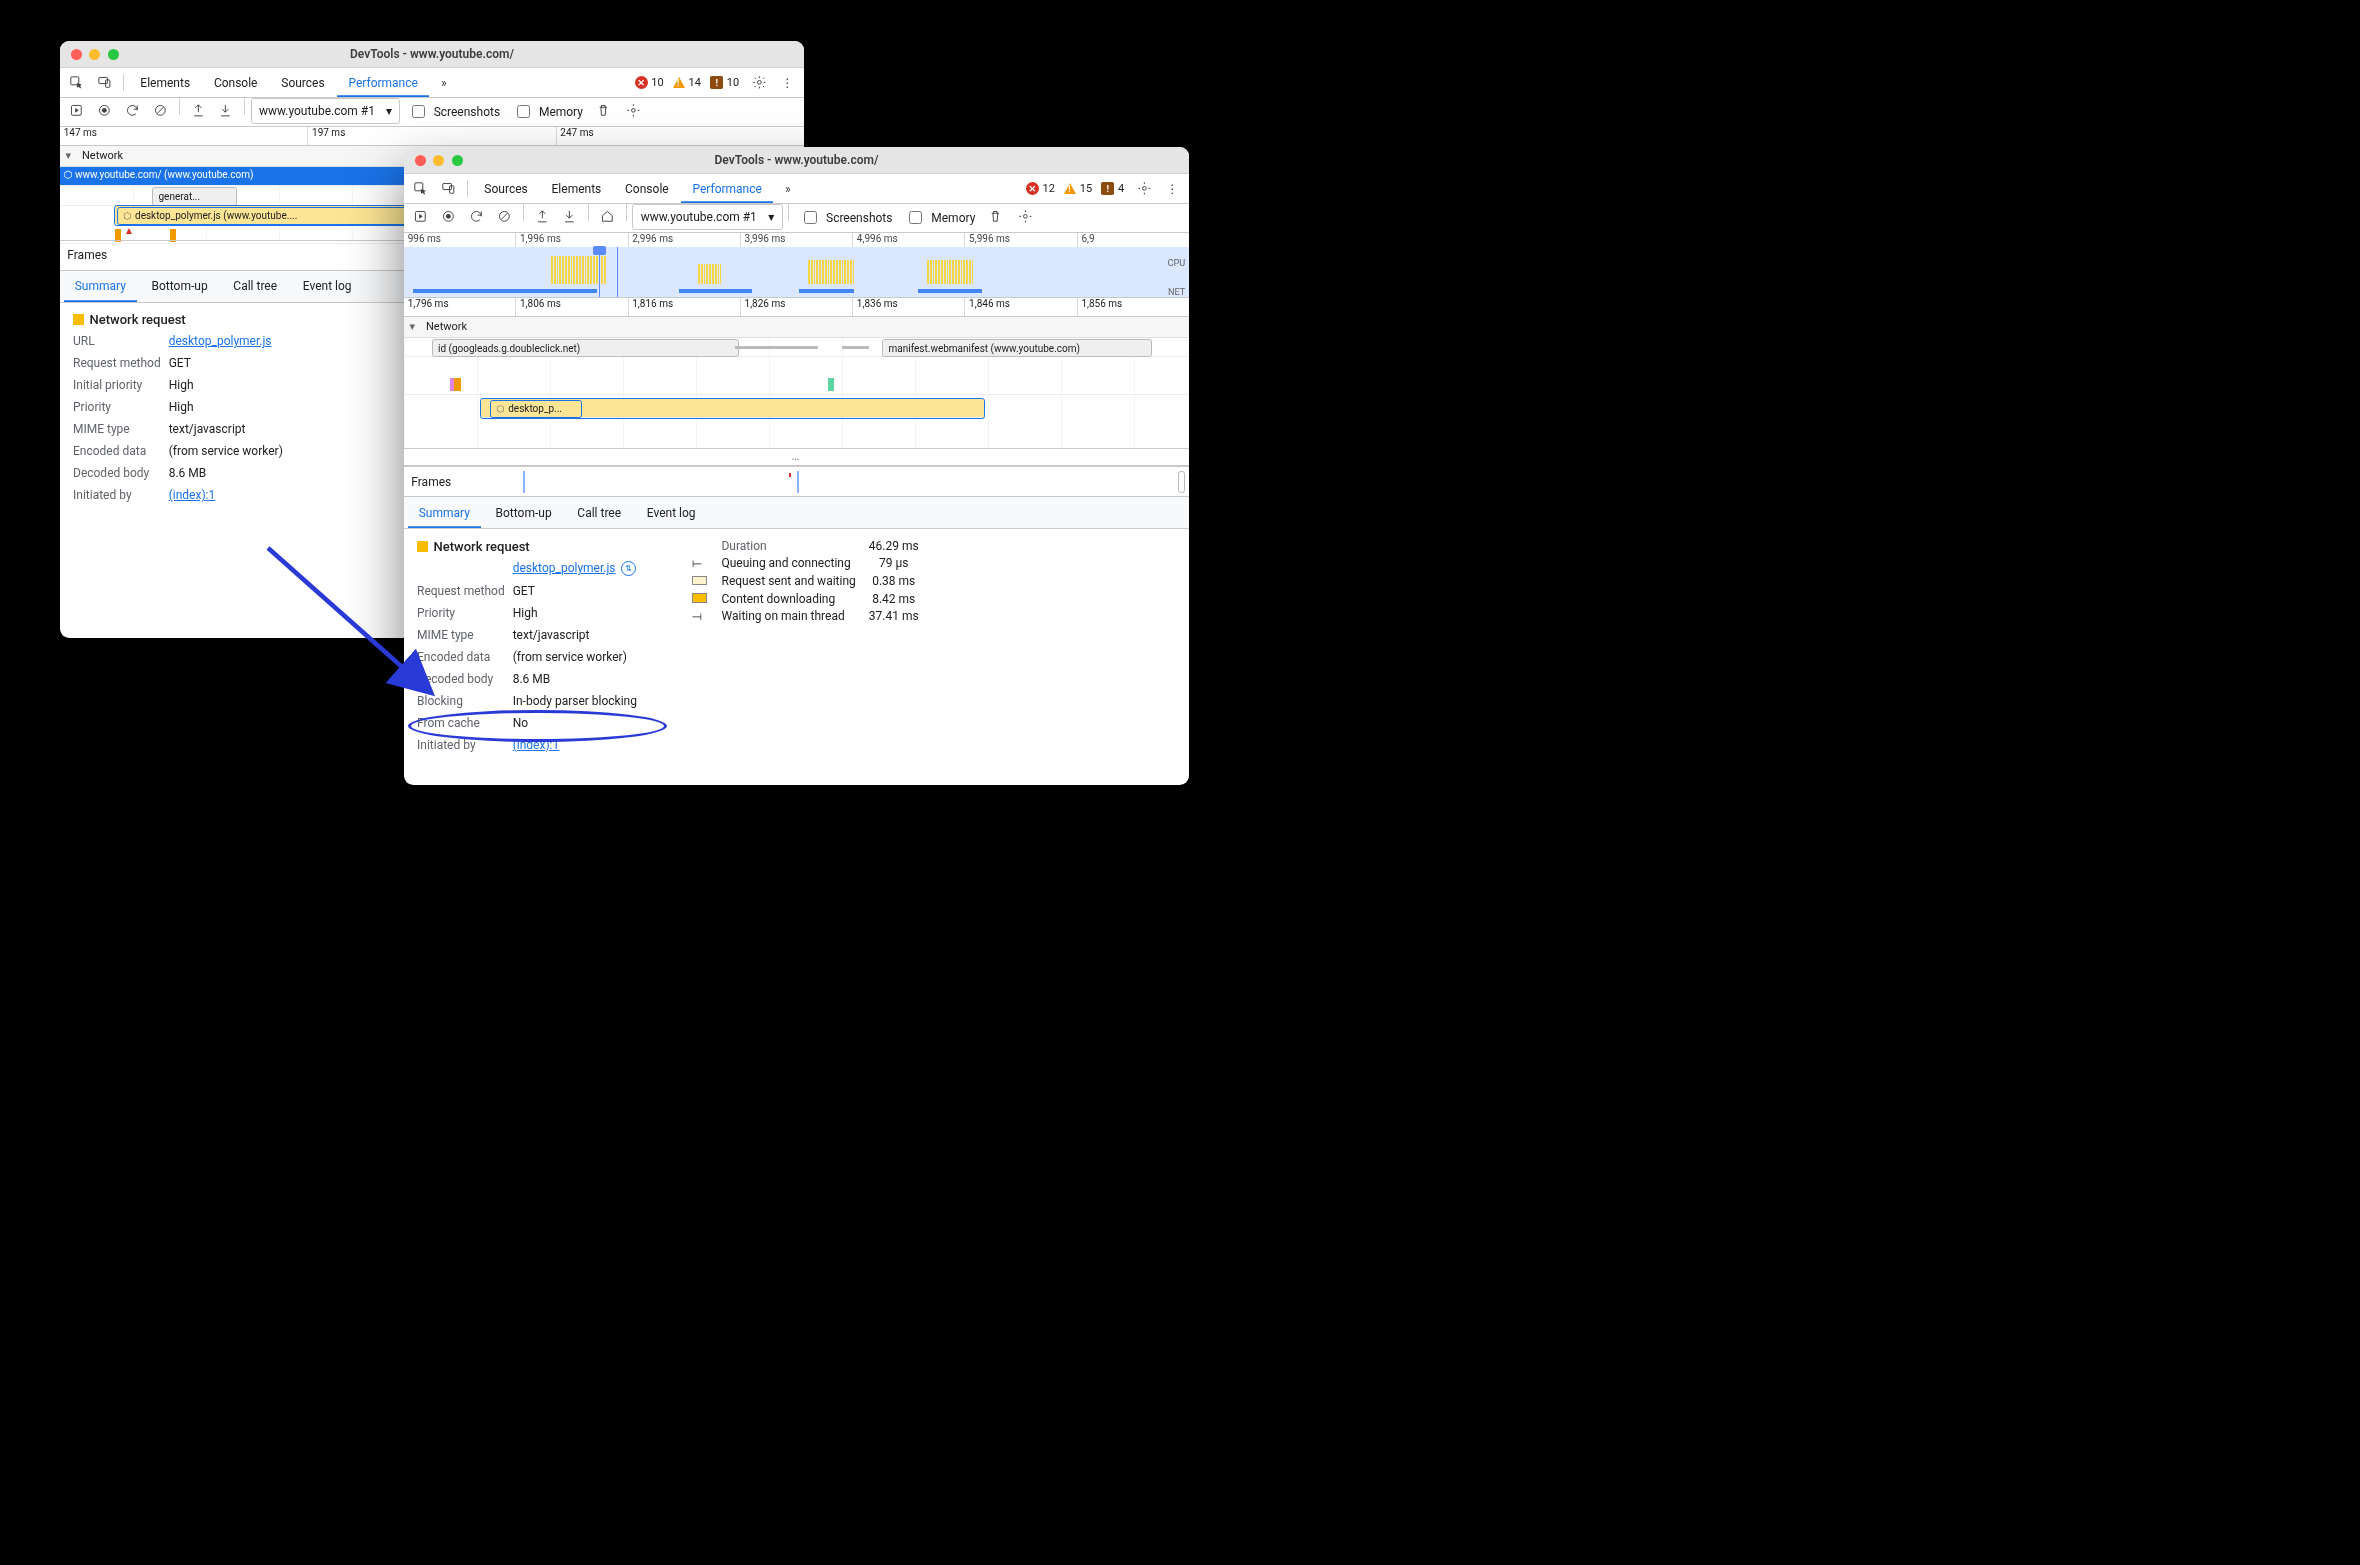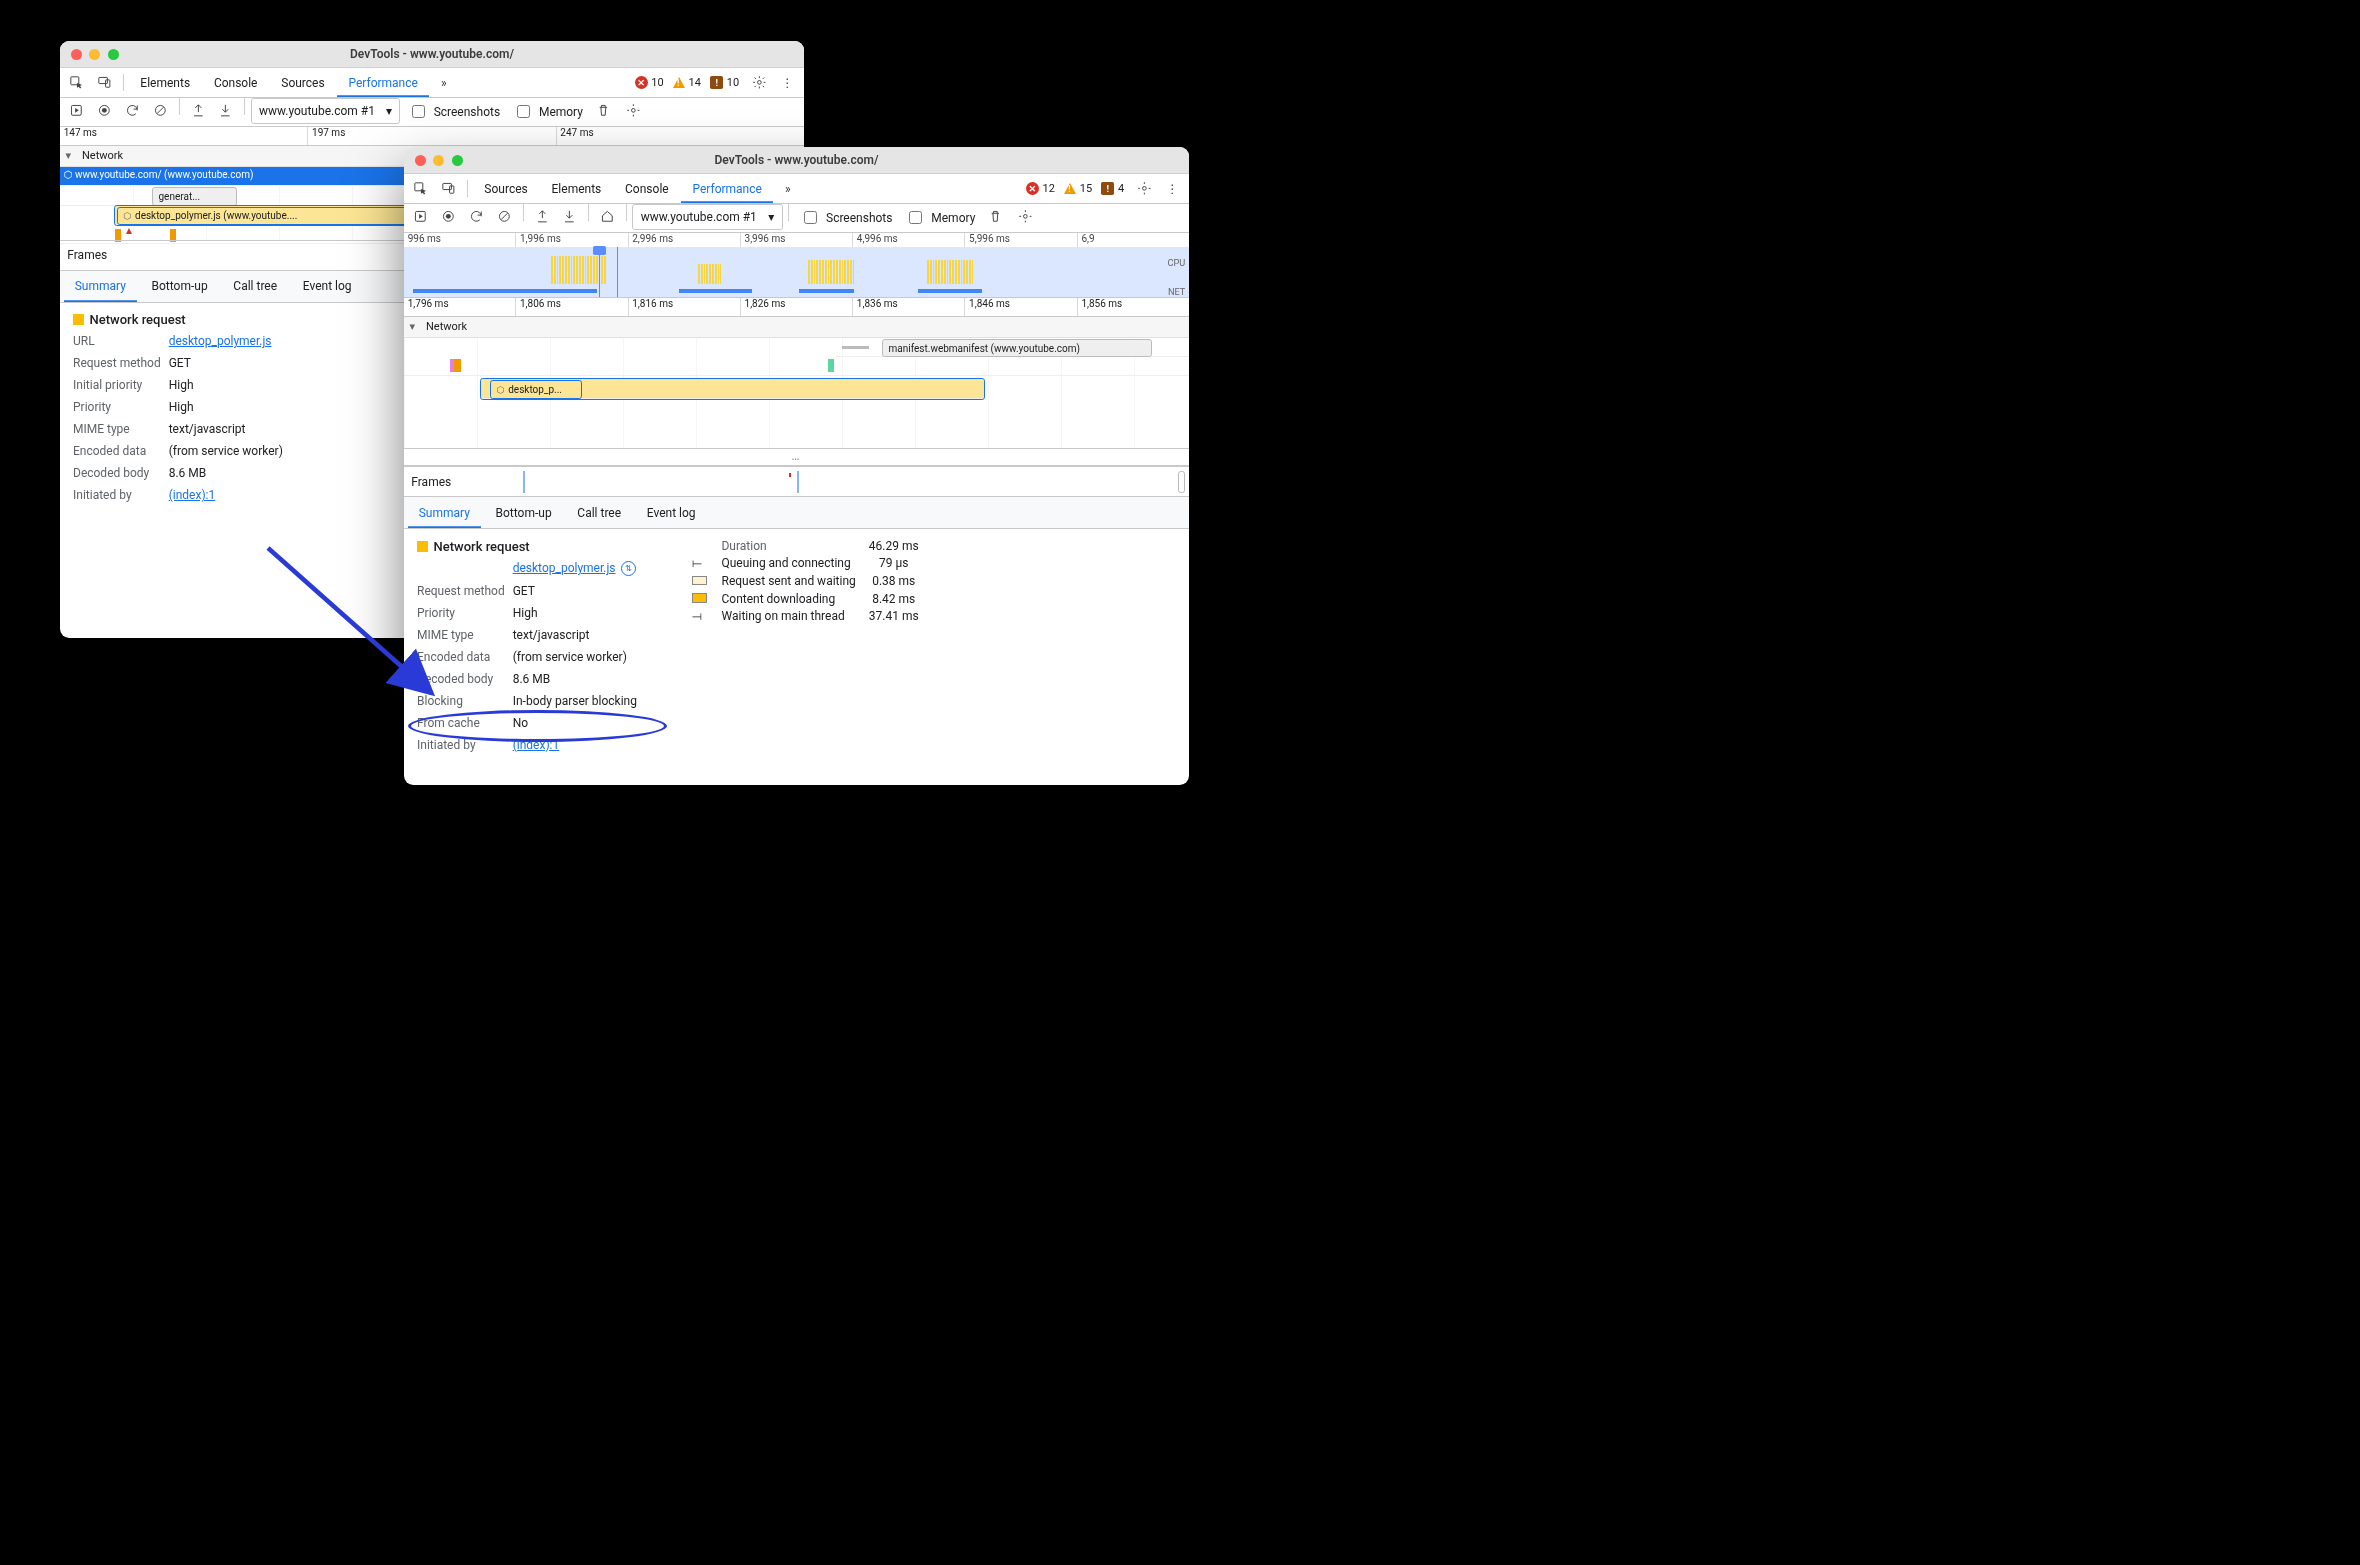--- a/index.html
+++ b/index.html
@@ -512,20 +512,24 @@
     <span>1,836 ms</span>
     <span>1,846 ms</span>
     <span>1,856 ms</span>
   </div>
   <div class="section-hdr">
     <span class="tri-toggle"></span>
     <span>Network</span>
   </div>
 
   <div class="waterfall" style="height:110px">
+    <div class="wf-row">
+      <div class="label" style="left:27.5px;width:294px">id (googleads.g.doubleclick.net)</div>
+      <div class="bar thin" style="left:331px;width:83px"></div>
+    </div>
     <div class="wf-row" style="position:absolute;left:432px;right:0;top:0">
       <div class="bar thin" style="left:5.5px;width:27.5px"></div>
       <div class="label" style="left:46px;width:257px">manifest.webmanifest (www.youtube.com)</div>
     </div>
     <div class="wf-row" style="top:18.4px;">
       <div style="position:absolute;left:50px;top:2.8px;width:7.3px;height:13px;background:#f29900"></div>
       <div style="position:absolute;left:46px;top:2.8px;width:3.7px;height:13px;background:#e082e0"></div>
       <div style="position:absolute;left:424px;top:2.8px;width:5.5px;height:13px;background:#5cd6a0"></div>
     </div>
     <div class="wf-row selected" style="top:22px; margin-left:77px; width:503px;">

